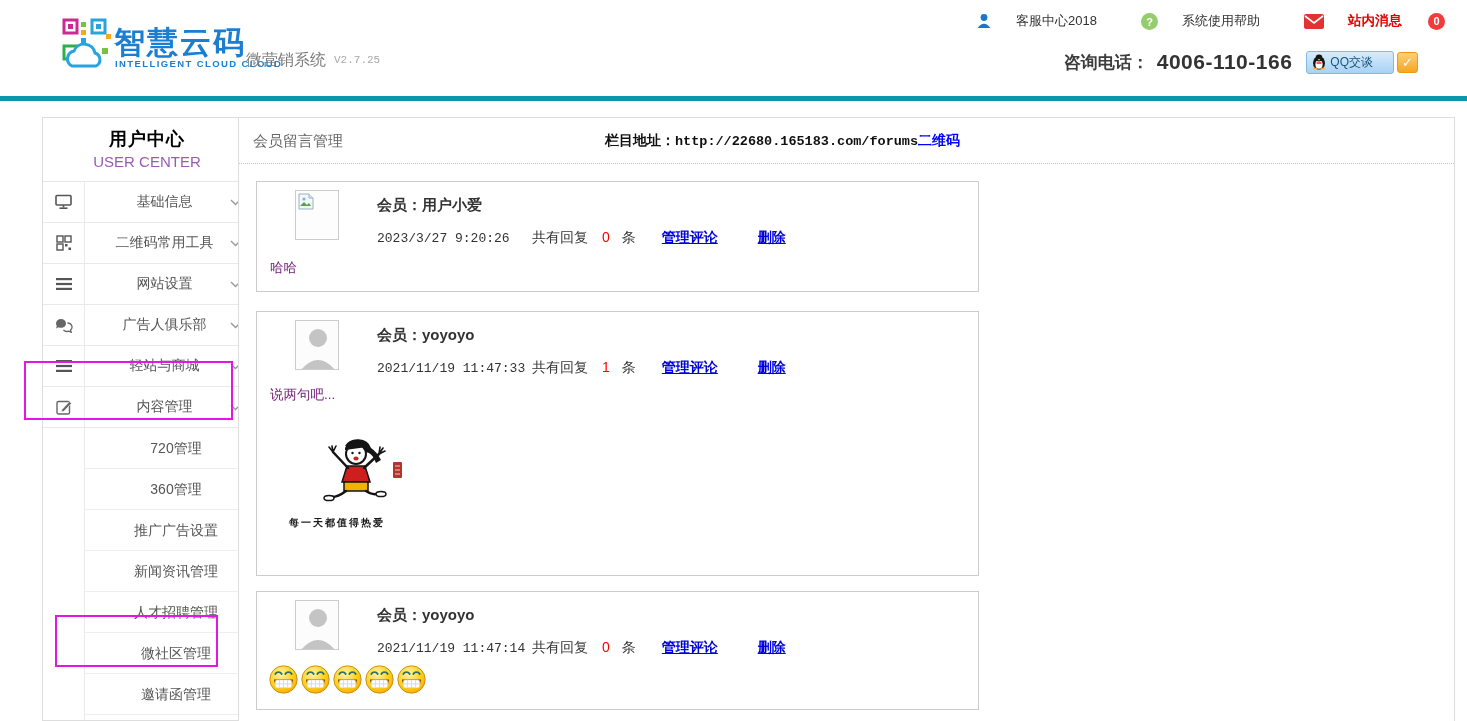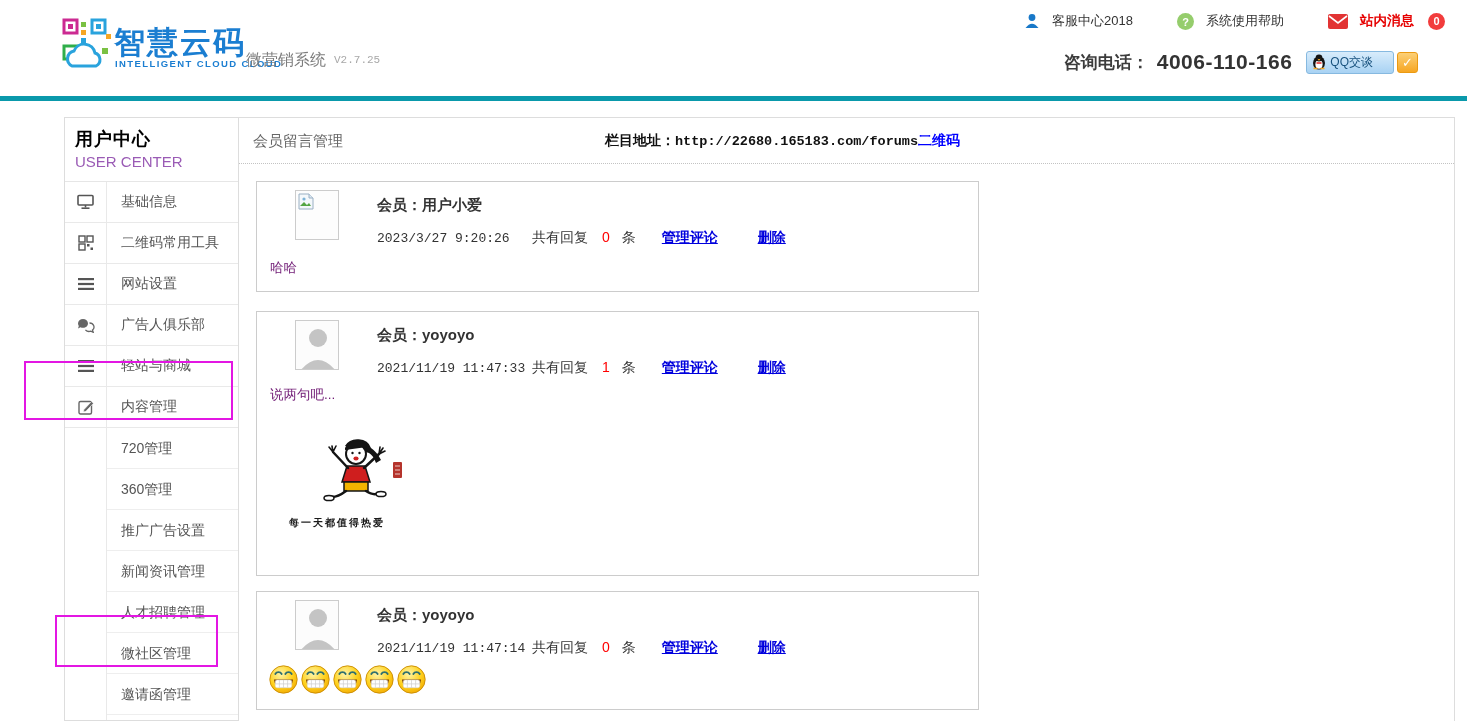--- a/index.html
+++ b/index.html
@@ -8,39 +8,39 @@
   #app { position:relative; width:1467px; height:721px; overflow:hidden; background:#fff; }
 
   
   .logo-icon { position:absolute; left:62px; top:18px; }
   .brand { position:absolute; left:114px; top:22px; font-size:31px; font-weight:bold; color:#1b7ed1; letter-spacing:2px; }
   .brand-tagline { position:absolute; left:115px; top:58px; font-size:9.5px; font-weight:bold; color:#1b7ed1; letter-spacing:1.4px; }
   .product { position:absolute; left:246px; top:50px; font-size:16px; color:#7d7d7d; }
   .version { position:absolute; left:334px; top:54px; font-size:11px; color:#a8a8a8; font-family:"Liberation Mono",monospace; }
 
   .top-nav { position:absolute; top:12px; right:22px; display:flex; align-items:center; gap:44px; }
-  .top-nav .nav-item { display:flex; align-items:center; gap:12px; font-size:13px; color:#333; cursor:pointer; }
+  .top-nav .nav-item { display:flex; align-items:center; gap:24px; font-size:13px; color:#333; cursor:pointer; }
   .nav-item.alert { color:#e60000; font-weight:bold; font-size:13.5px; }
   .msg-badge { display:inline-flex; align-items:center; justify-content:center; width:17px; height:17px; border-radius:50%;
                background:#f23c3c; color:#fff; font-size:11px; font-weight:bold; margin-left:2px; }
 
   .phone-row { position:absolute; top:50px; right:49px; display:flex; align-items:center; }
   .phone-label { font-size:17px; font-weight:bold; color:#3c3c3c; }
   .phone-number { font-size:21px; font-weight:bold; color:#333; margin-left:8px; letter-spacing:0.5px; }
   .qq-btn { margin-left:14px; height:23px; display:inline-flex; align-items:center; gap:4px; padding:0 20px 0 5px;
             background:linear-gradient(#d8ecfb,#a8d2f3); border:1px solid #86b9e0; border-radius:3px;
             font-size:12px; color:#18527e; cursor:pointer; }
   .qq-check { margin-left:3px; width:21px; height:21px; border-radius:3px; background:linear-gradient(#fcd077,#f6a623);
               border:1px solid #eb9a12; display:inline-flex; align-items:center; justify-content:center;
               color:#fff; font-size:13px; font-weight:bold; cursor:pointer; }
 
   .teal-bar { position:absolute; left:0; top:96px; width:1467px; height:5px; background:#0a99ab; }
 
   
-  .sidebar { position:absolute; left:64px; top:117px; width:212px; height:604px; border:1px solid #ddd; background:#fff; }
+  .sidebar { position:absolute; left:42px; top:117px; width:212px; height:604px; border:1px solid #ddd; background:#fff;text-align:center; }
   .sb-head { height:64px; padding:9px 12px 0 10px; border-bottom:1px solid #e6e6e6; }
   .sb-title { font-size:18px; font-weight:bold; color:#000; letter-spacing:1px; }
   .sb-subtitle { font-size:15px; color:#9a5bb5; margin-top:2px; }
   .sb-vline { position:absolute; left:41px; top:64px; bottom:0; width:1px; background:#e9e9e9; }
   .srow { display:flex; align-items:center; height:41px; border-bottom:1px solid #e9e9e9; cursor:pointer; position:relative; }
   .sicon { width:41px; display:flex; align-items:center; justify-content:center; flex:none; }
   .slabel { flex:1; padding-left:15px; font-size:14px; color:#555; }
   .chev { margin-right:12px; }
   .subrow { display:flex; height:41px; cursor:pointer; }
   .subspacer { width:42px; flex:none; }

